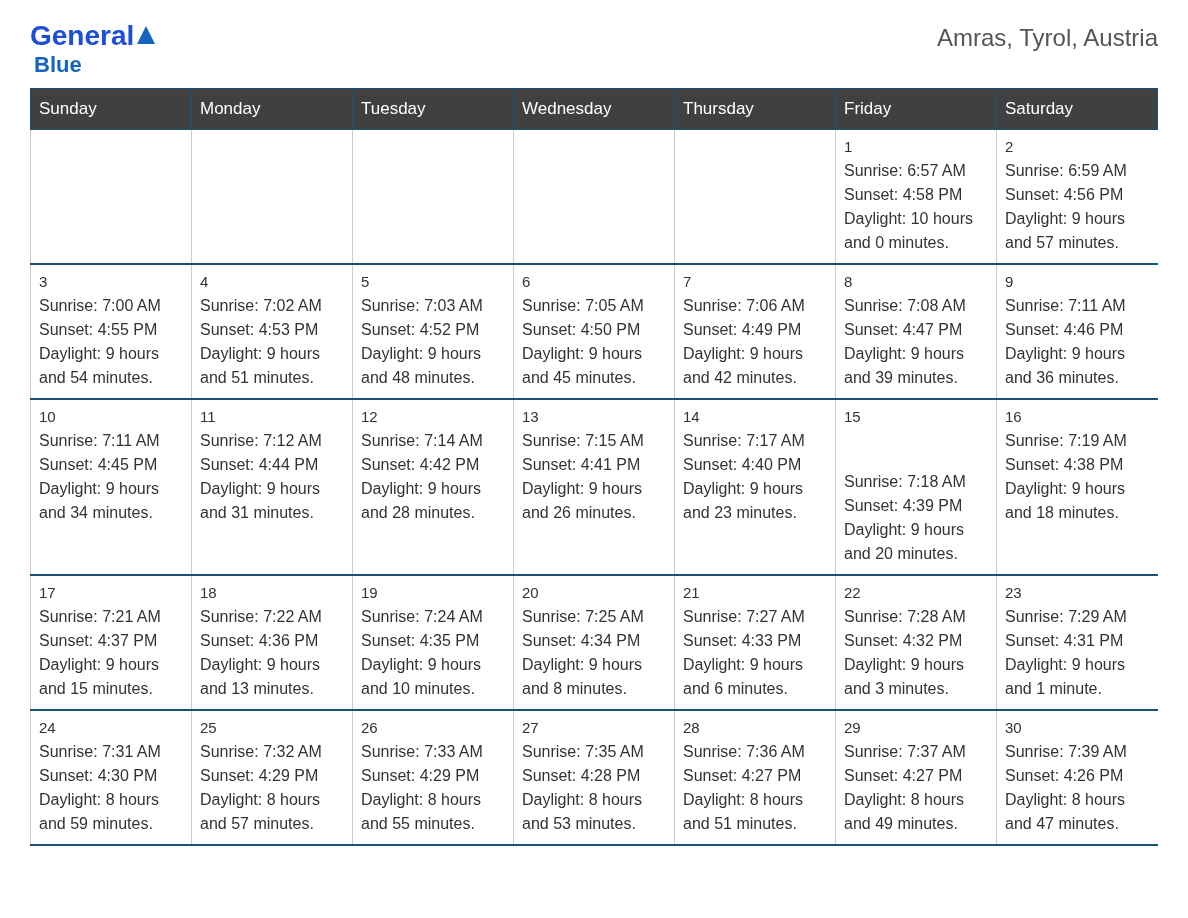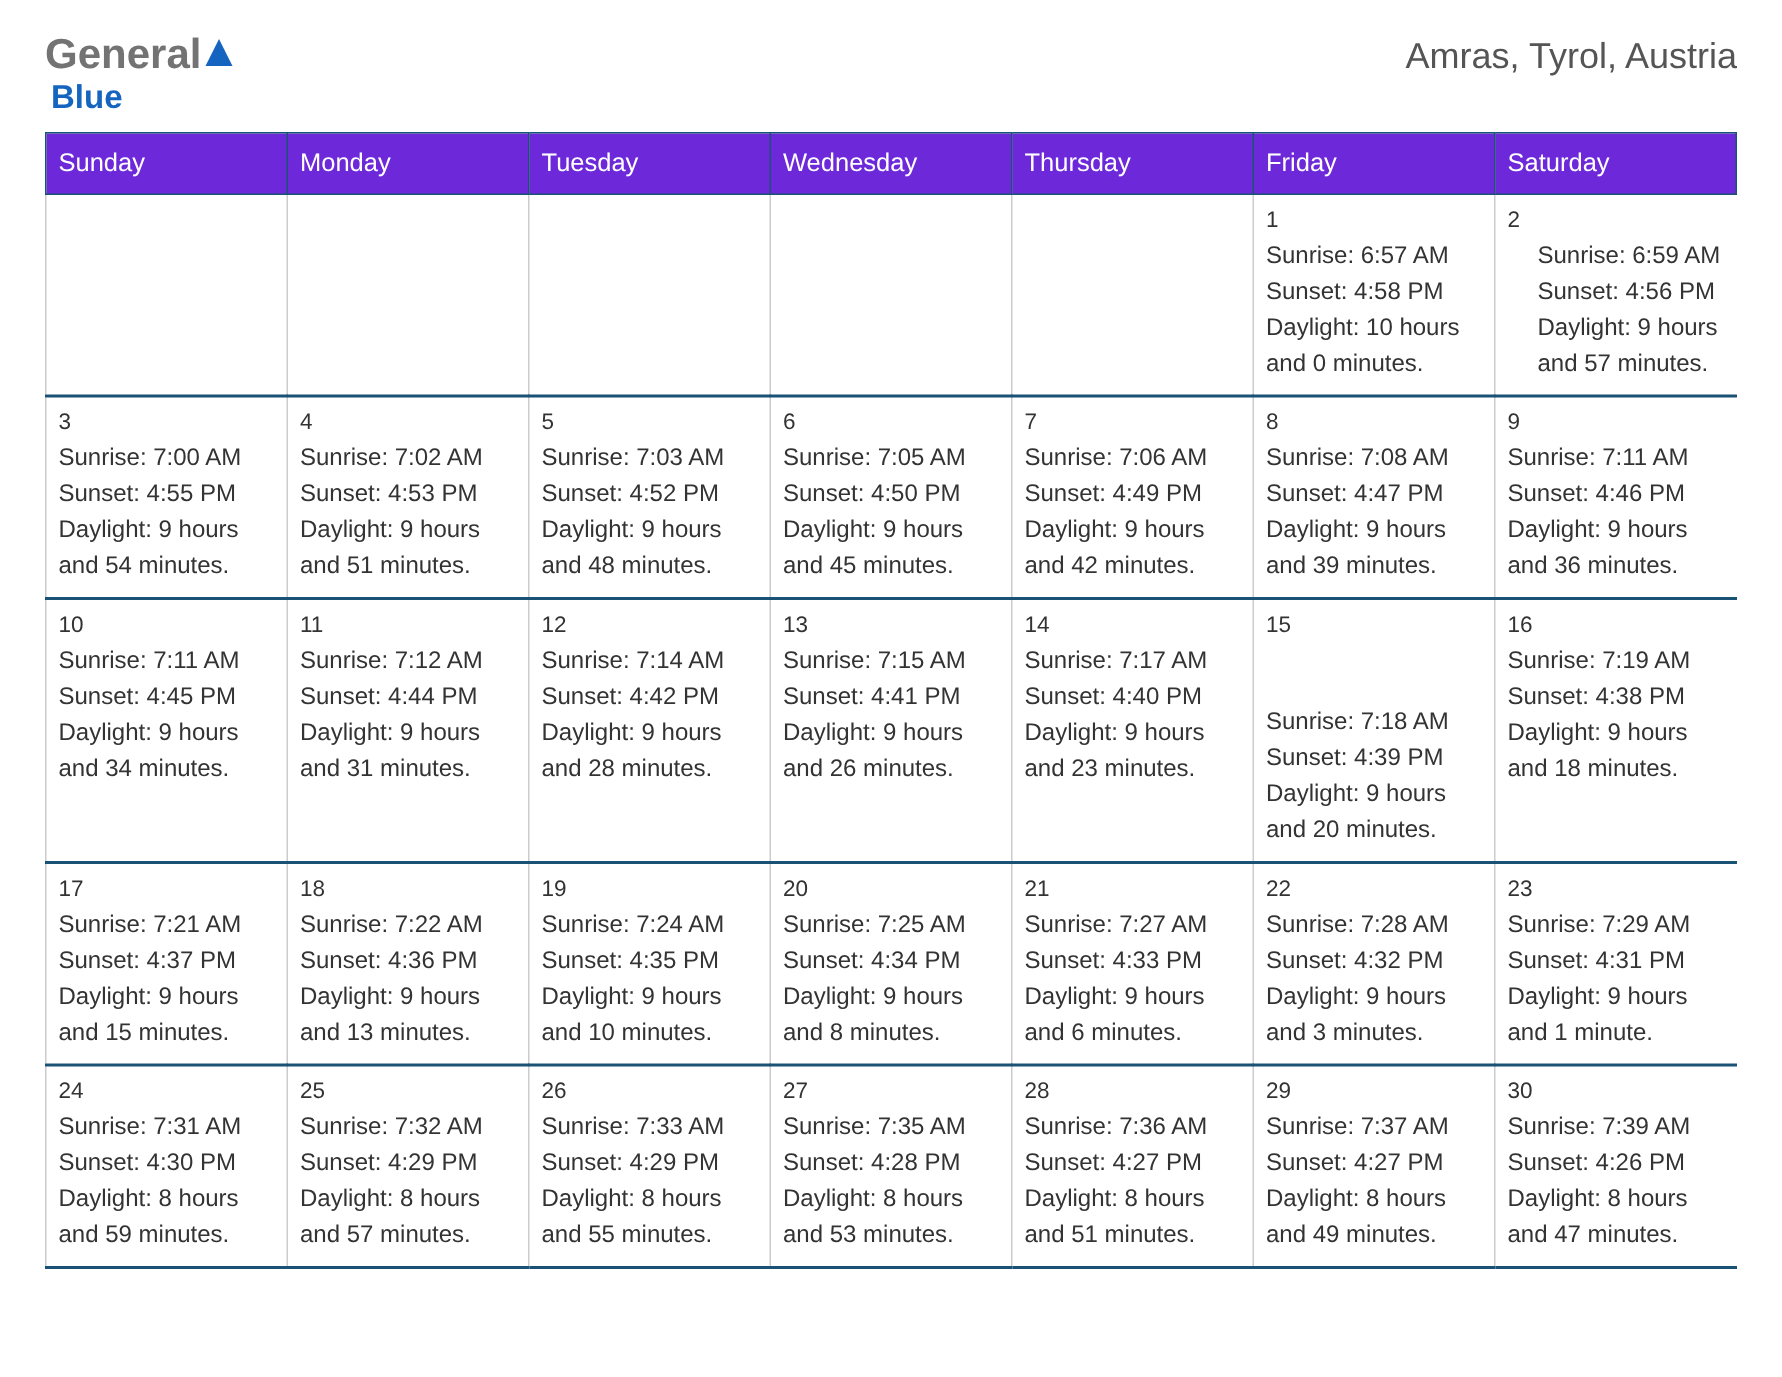--- a/index.html
+++ b/index.html
@@ -12,21 +12,21 @@
     }
     .header-row {
       display: flex;
       align-items: flex-start;
       justify-content: space-between;
       margin-bottom: 10px;
     }
     .logo-text-general {
       font-size: 28px;
       font-weight: bold;
-      color: #737373;
+      color: #1d4ed8;
     }
     .logo-wrapper {
       display: flex;
       flex-direction: column;
     }
     .logo-top {
       display: flex;
       align-items: center;
     }
     .logo-bottom {
@@ -48,21 +48,21 @@
       font-size: 24px;
       color: #555;
       margin-top: 4px;
     }
     .calendar {
       width: 100%;
       border-collapse: collapse;
       margin-top: 10px;
     }
     .calendar thead tr {
-      background-color: #6d28d9;
+      background-color: #404040;
     }
     .calendar thead th {
       color: #fff;
       font-size: 17px;
       font-weight: normal;
       padding: 10px 8px;
       text-align: left;
       border: 1px solid #1a5276;
     }
     .calendar tbody tr {
@@ -166,21 +166,21 @@
         <td class="empty-cell"></td>
         <td>
           <span class="day-number">1</span>
           <div class="day-info" style="white-space: pre-line;">Sunrise: 6:57 AM
 Sunset: 4:58 PM
 Daylight: 10 hours
 and 0 minutes.</div>
         </td>
         <td>
           <span class="day-number">2</span>
-          <div class="day-info" style="white-space: pre-line; margin-left: 20px;">Sunrise: 6:59 AM
+          <div class="day-info" style="white-space: pre-line;">Sunrise: 6:59 AM
 Sunset: 4:56 PM
 Daylight: 9 hours
 and 57 minutes.</div>
         </td>
       </tr>
       <tr>
         <td>
           <span class="day-number">3</span>
           <div class="day-info" style="white-space: pre-line;">Sunrise: 7:00 AM
 Sunset: 4:55 PM

